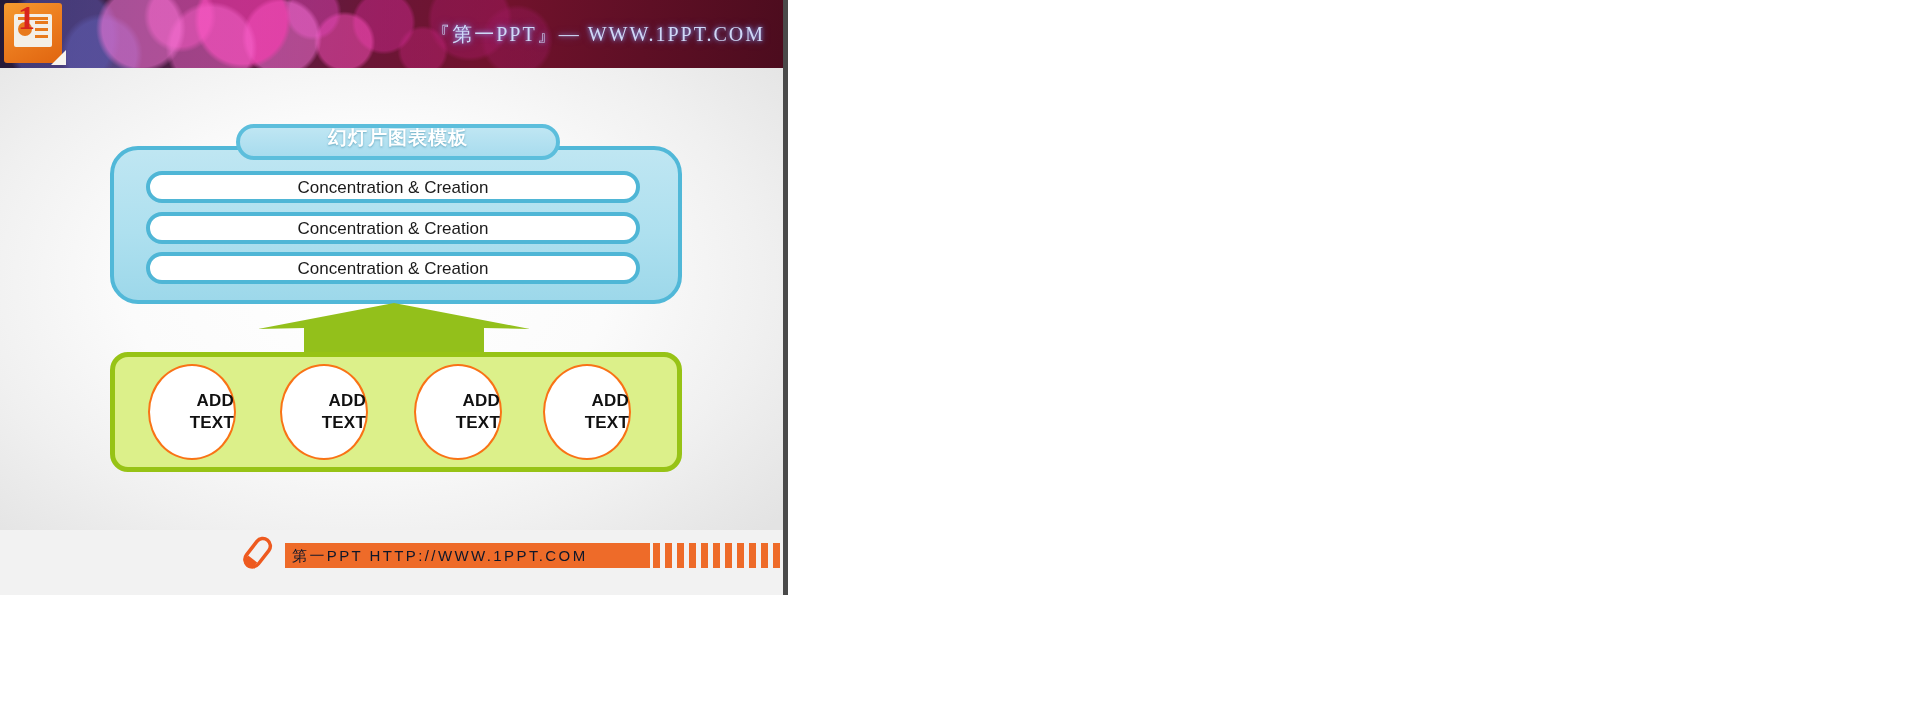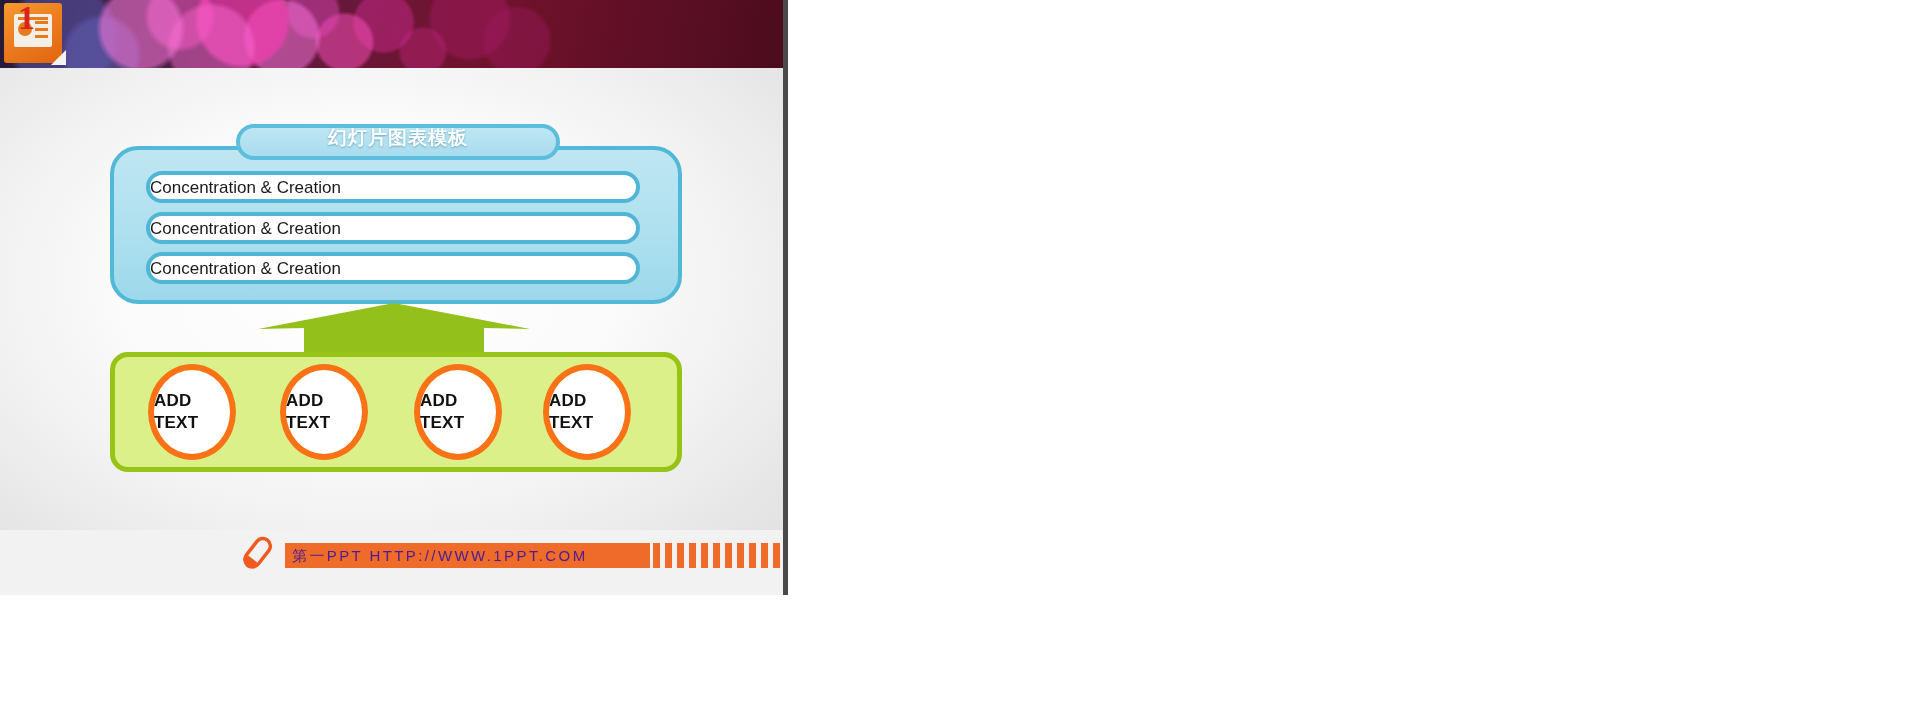--- a/index.html
+++ b/index.html
@@ -117,21 +117,21 @@
     color: #ffffff;
     letter-spacing: 1px;
     text-shadow: 0 1px 2px rgba(90,160,185,.85);
   }
   .blue-row {
     position: absolute;
     width: 494px; height: 32px;
     background: #ffffff;
     border: 4px solid #4fb6d6;
     border-radius: 16px;
-    display: flex; align-items: center; 
+    display: flex; align-items: center; justify-content: center;
   }
   .blue-row span {
     font: 400 17px/1 "Liberation Sans", sans-serif;
     color: #1a1a1a;
   }
   .blue-row-0 { left: 146px; top: 171px; }
   .blue-row-1 { left: 146px; top: 212px; }
   .blue-row-2 { left: 146px; top: 252px; }
 
   
@@ -147,23 +147,23 @@
     width: 572px; height: 120px;
     background: #dcf08a;
     border: 5px solid #97c316;
     border-radius: 18px;
   }
   .circle {
     position: absolute; top: 364px;
     width: 88px; height: 96px;
     border-radius: 50%;
     background: #ffffff;
-    border: 6px solid #f97316;
+    border: 2px solid #f97316;
     display: flex; flex-direction: column;
-    align-items: flex-start; justify-content: center;
+    align-items: flex-end; justify-content: center;
     gap: 2px;
   }
   .circle span {
     font: 700 17px/1.15 "Liberation Sans", sans-serif;
     color: #111111;
     letter-spacing: .2px;
   }
   .circle-0 { left: 148px; }
   .circle-1 { left: 280px; }
   .circle-2 { left: 414px; }
@@ -186,21 +186,21 @@
   }
   .footer-band {
     position: absolute; left: 285px; top: 543px;
     height: 25px; min-width: 365px;
     background: #ee6b29;
     display: flex; align-items: center;
     padding: 0 7px;
   }
   .footer-band span {
     font: 400 15px/1 "Liberation Sans", sans-serif;
-    color: #4c1d95;
+    color: #0f172a;
     letter-spacing: 2.4px;
     white-space: nowrap;
   }
   .footer-stripes {
     position: absolute; left: 653px; top: 543px;
     height: 25px; display: flex; gap: 5px;
   }
   .footer-stripes i { display: block; width: 7px; height: 25px; background: #ee6b29; }
 
   
@@ -223,20 +223,21 @@
         <div class="logo-inner">
           <div class="logo-bar-top"></div>
           <div class="logo-dot"></div>
           <div class="logo-line" style="top:7px"></div>
           <div class="logo-line" style="top:14px"></div>
           <div class="logo-line" style="top:21px"></div>
         </div>
         <div class="logo-fold"></div>
         <div class="logo-one">1</div>
       </div>
+      <div class="header-brand">『第一PPT』— WWW.1PPT.COM</div>
     </div>
 
     <div class="body"></div>
 
     <div class="blue-panel"></div>
 
     <div class="blue-title">
       <span>幻灯片图表模板</span>
     </div>
 

